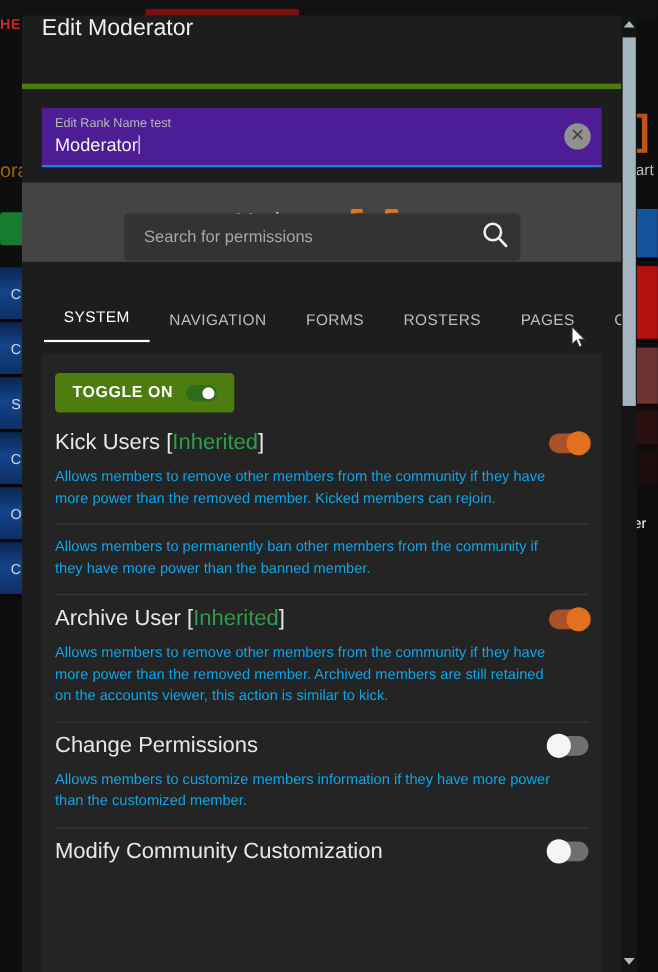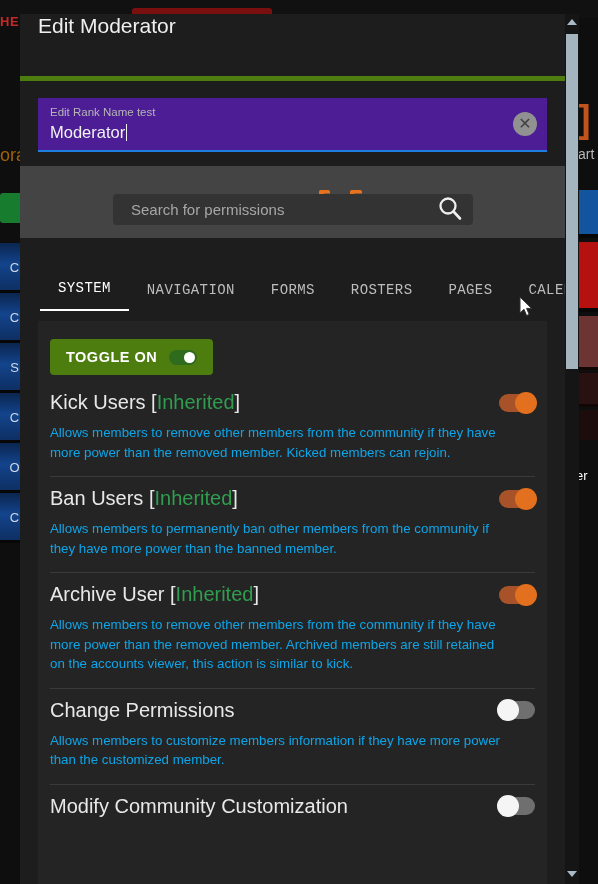--- a/index.html
+++ b/index.html
@@ -203,21 +203,21 @@
   .rank-ico { display: block; }
 
   
   .search-row {
     position: relative;
     height: 0;
   }
   .search-box {
     position: absolute;
     left: 93px; top: -44px;
-    width: 360px; height: 31px;
+    width: 360px; height: 43px;
     background: #333333;
     border-radius: 4px;
     display: flex;
     align-items: center;
     padding: 0 10px 0 18px;
   }
   .search-placeholder {
     flex: 1;
     font-size: 15px;
     color: #a7a7a7;
@@ -225,21 +225,20 @@
 
   
   .tabs {
     margin-top: 28px;
     padding-left: 20px;
     display: flex;
     align-items: flex-end;
     gap: 0px;
     height: 45px;
     position: relative;
-    font-family: Liberation Mono, monospace;
   }
   .tab {
     font-size: 14px;
     letter-spacing: .4px;
     color: #bdbdbd;
     padding: 0 18px 13px 18px;
     white-space: nowrap;
     cursor: pointer;
   }
   .tab.active { color: #ffffff; }
@@ -459,26 +458,20 @@
         <div class="perm-head">
           <div class="perm-name"><span>Kick Users [</span><span class="perm-inherit">Inherited</span><span>]</span></div>
           <div class="switch on">
               <span class="knob"></span>
             </div>
         </div>
         <div class="perm-desc">Allows members to remove other members from the community if they have more power than the removed member. Kicked members can rejoin.</div>
       </div>
 
       <div class="perm-item">
-        <div class="perm-head">
-          <div class="perm-name"><span>Ban Users [</span><span class="perm-inherit">Inherited</span><span>]</span></div>
-          <div class="switch on">
-              <span class="knob"></span>
-            </div>
-        </div>
         <div class="perm-desc">Allows members to permanently ban other members from the community if they have more power than the banned member.</div>
       </div>
 
       <div class="perm-item">
         <div class="perm-head">
           <div class="perm-name"><span>Archive User [</span><span class="perm-inherit">Inherited</span><span>]</span></div>
           <div class="switch on">
               <span class="knob"></span>
             </div>
         </div>

